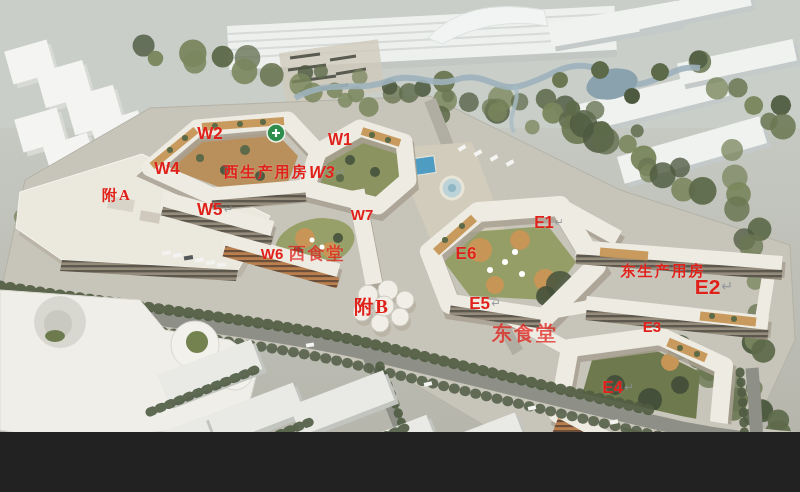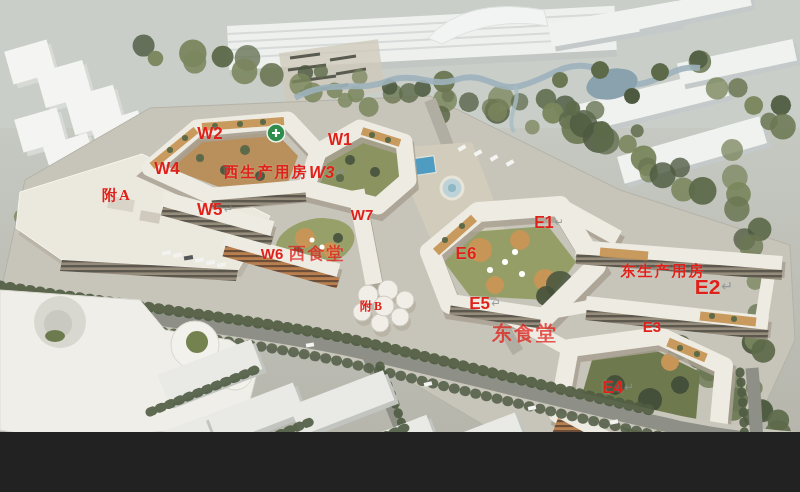--- a/index.html
+++ b/index.html
@@ -443,18 +443,18 @@
       <div class="label" style="left: 215px; top: 209px; font-size: 17px;"><span>W5</span><span class="ret">↵</span></div>
       <div class="label" style="left: 362px; top: 214px; font-size: 15px;"><span>W7</span></div>
       <div class="label" style="left: 549px; top: 223px; font-size: 16px;"><span>E1</span><span class="ret">↵</span></div>
       <div class="label cjk faded" style="left: 317px; top: 237px; font-size: 17px; margin-top: 16px;"><span>西食堂</span></div>
       <div class="label" style="left: 466px; top: 253px; font-size: 17px;"><span>E6</span></div>
       <div class="label" style="left: 272px; top: 253px; font-size: 15px;"><span>W6</span></div>
       <div class="label cjk" style="left: 663px; top: 271px; font-size: 15px;"><span>东生产用房</span></div>
       <div class="label" style="left: 714px; top: 286px; font-size: 21px;"><span>E2</span><span class="ret">↵</span></div>
       <div class="label cjk faded" style="left: 525px; top: 289px; font-size: 20px; margin-top: 44px;"><span>东食堂</span></div>
       <div class="label" style="left: 485px; top: 303px; font-size: 17px;"><span>E5</span><span class="ret">↵</span></div>
-      <div class="label cjk" style="left: 372px; top: 306px; font-size: 12px;"><span>附B</span></div>
+      <div class="label cjk" style="left: 372px; top: 306px; font-size: 19px;"><span>附B</span></div>
       <div class="label" style="left: 652px; top: 326px; font-size: 15px;"><span>E3</span></div>
       <div class="label" style="left: 618px; top: 387px; font-size: 17px;"><span>E4</span><span class="ret">↵</span></div>
     </div>
 
 </div>
 
 </body></html>

